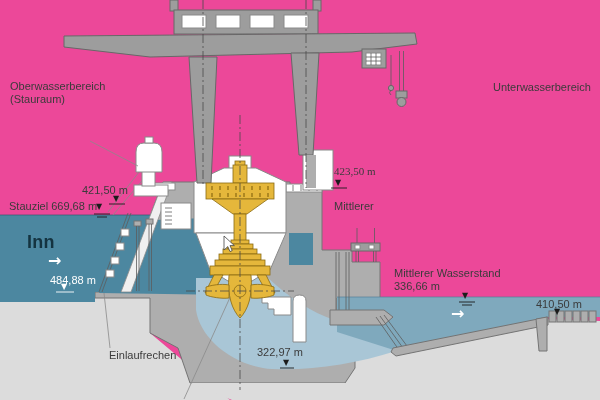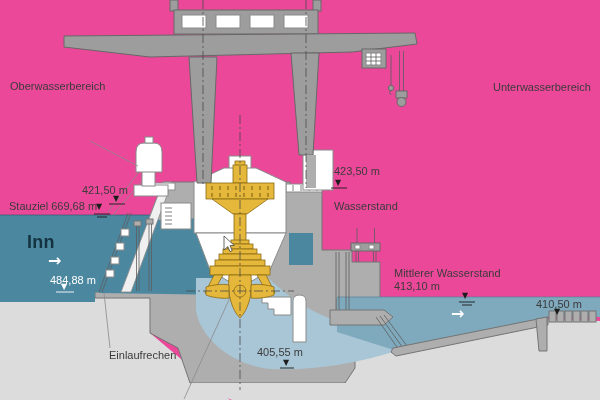--- a/index.html
+++ b/index.html
@@ -248,33 +248,34 @@
     <line x1="459" y1="302" x2="475" y2="302" stroke="#1c1c1c" stroke-width="0.9"></line>
     <line x1="462" y1="305" x2="472" y2="305" stroke="#1c1c1c" stroke-width="0.9"></line>
     <line x1="56" y1="292" x2="74" y2="292" stroke="#ffffff" stroke-width="0.9"></line>
   </g>
 
   <polygon points="224,236 224,250 227.8,246.6 230,251.6 232.2,250.6 230,245.6 234.4,245.6" fill="#ffffff" stroke="#444444" stroke-width="0.8"></polygon>
 </svg>
 
 <div class="lbl" style="left:10px;top:80px;">
   <div>Oberwasserbereich</div>
+  <div>(Stauraum)</div>
 </div>
 <div class="lbl" style="left:479px;top:81px;margin-left:14px;">Unterwasserbereich</div>
 <div class="lbl" style="left:82px;top:184px;text-align:right;">421,50 m</div>
 <div class="lbl" style="left:9px;top:200px;">Stauziel 669,68 m</div>
 <div class="lbl inn" style="left:27px;top:236px;">Inn</div>
 <div class="lbl white" style="left:50px;top:274px;">484,88 m</div>
 <div class="lbl" style="left:109px;top:349px;text-align:right;">Einlaufrechen</div>
-<div class="lbl" style="left:257px;top:346px;">405,55 m</div>
-<div class="lbl" style="left:334px;top:165px;">423,50 m</div>
-<div class="lbl" style="left:334px;top:200px;">Wasserstand</div>
+<div class="lbl" style="left:257px;top:346px;">322,97 m</div>
+<div class="lbl" style="left:334px;top:165px;font-family:Liberation Serif, serif;">423,50 m</div>
+<div class="lbl" style="left:334px;top:200px;">Mittlerer</div>
 <div class="lbl center" style="left:394px;top:267px;width:150px;">
   <div>Mittlerer Wasserstand</div>
-  <div>413,10 m</div>
+  <div>336,66 m</div>
 </div>
 <div class="lbl" style="left:536px;top:298px;">410,50 m</div>
 
 <div class="marker" style="left:96px;top:203px;">▼</div>
 <div class="marker" style="left:113px;top:195px;">▼</div>
 <div class="marker" style="left:335px;top:179px;">▼</div>
 <div class="marker white" style="left:61px;top:283px;">▼</div>
 <div class="marker" style="left:283px;top:359px;">▼</div>
 <div class="marker" style="left:462px;top:292px;">▼</div>
 <div class="marker" style="left:554px;top:308px;">▼</div>

